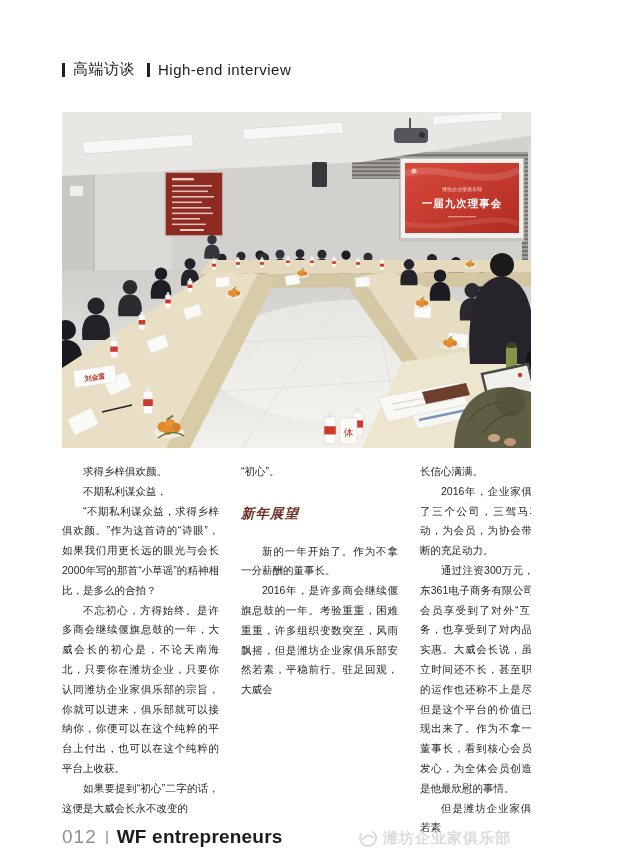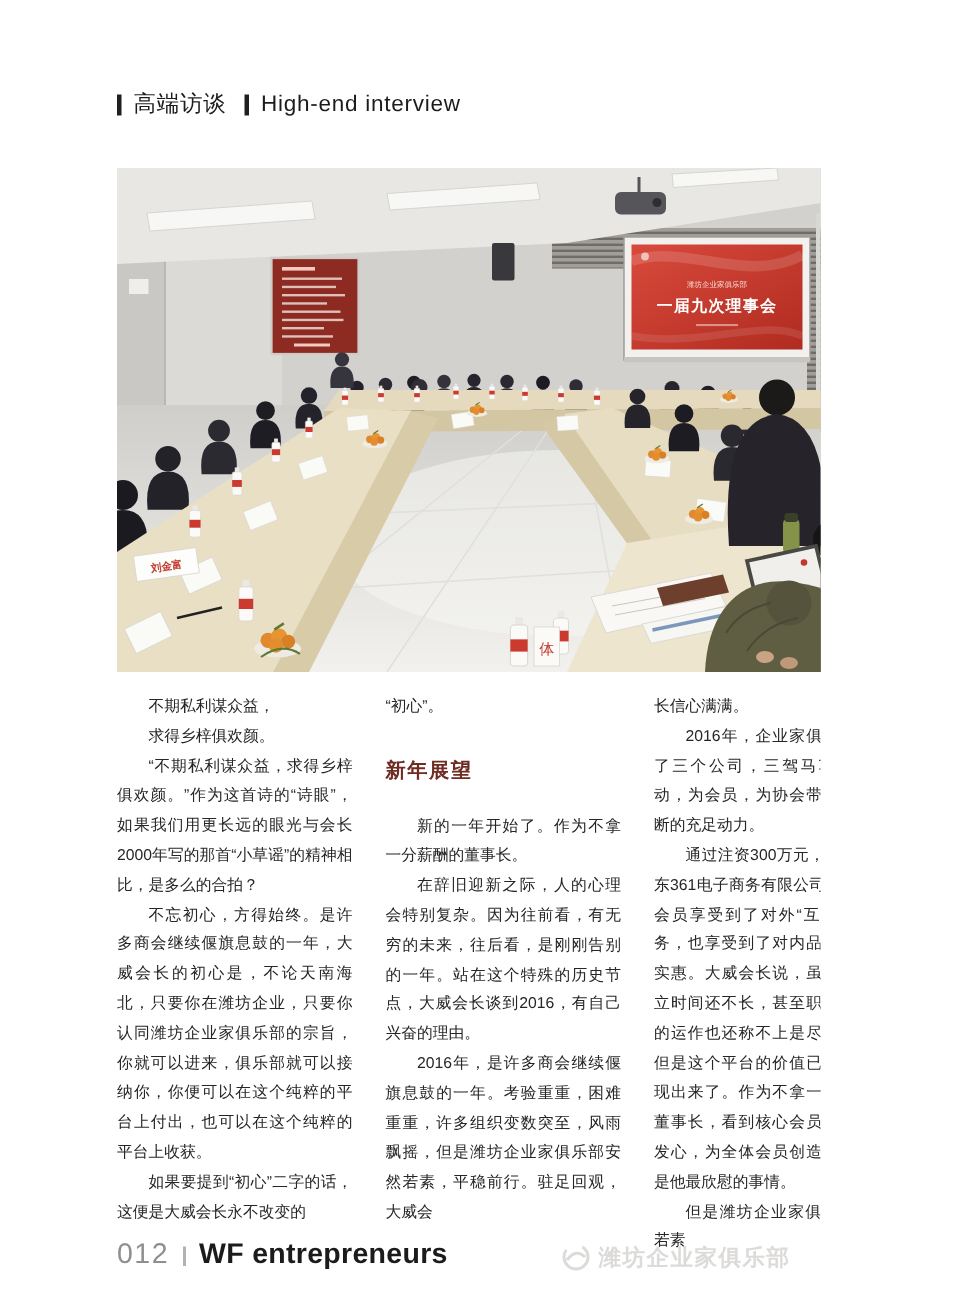--- a/index.html
+++ b/index.html
@@ -1,36 +1,36 @@
 <!DOCTYPE html>
 <html><head>
 <meta charset="utf-8">
 <style>
   html,body{margin:0;padding:0;background:#ffffff;}
   .page{
     position:relative;width:531px;height:862px;background:#ffffff;overflow:hidden;
-    font-family:"Liberation Sans","DejaVu Sans",sans-serif;color:#222;margin-left:16px;
+    font-family:"Liberation Sans","DejaVu Sans",sans-serif;color:#222;
   }
   
   .header{position:absolute;left:62px;top:60px;font-size:15px;color:#1c1c1c;
     display:flex;align-items:center;letter-spacing:0.5px;}
   .vbar{display:inline-block;width:3px;height:14px;background:#1f1f1f;margin-right:8px;}
   .vbar.second{margin-left:12px;}
   .header .zh{font-weight:500;}
   
   .photo{position:absolute;left:62px;top:112px;width:516px;height:336px;overflow:hidden;background:#d8d7d4;}
   .photo svg{display:block;}
   svg text{font-family:"Liberation Sans","DejaVu Sans",sans-serif;}
   
   .article{position:absolute;left:62px;top:462px;width:516px;display:flex;gap:22px;}
   .col{width:157px;font-size:10.5px;line-height:19.8px;text-align:justify;color:#262626;}
   .col p{margin:0;text-indent:2em;}
   .col p.lead{text-indent:0;}
   .col h3{margin:22px 0 18px 0;font-size:13.5px;font-weight:bold;color:#6e2c22;
-    letter-spacing:1px;text-indent:0;}
+    letter-spacing:1px;text-indent:0;font-style:italic;}
   
   .footer{position:absolute;left:62px;top:826px;display:flex;align-items:center;font-size:19px;}
   .footer .pageno{color:#8f8f8f;letter-spacing:1px;}
   .footer .sep{display:inline-block;width:2px;height:13px;background:#b3b3b3;margin:0 9px;}
   .footer .mag{font-weight:bold;color:#1b1b1b;letter-spacing:0.2px;}
   
   .watermark{position:absolute;right:20px;top:827px;display:flex;align-items:center;
     color:#dcdbd9;font-size:15px;letter-spacing:1px;font-weight:bold;}
   .watermark svg{margin-right:4px;}
 </style>
@@ -266,31 +266,30 @@
         <circle cx="448" cy="290" r="15" fill="#55533c"></circle>
         <path d="M406,310 q10,-16 30,-20 M420,322 q12,-18 34,-22" stroke="#4a4836" stroke-width="1.2" fill="none"></path>
         <ellipse cx="432" cy="326" rx="6" ry="4" fill="#c9a384"></ellipse>
         <ellipse cx="448" cy="330" rx="6" ry="4" fill="#bf997a"></ellipse>
       </g>
     </svg>
   </div>
 
   <main class="article">
     <div class="col">
+      <p>求得乡梓俱欢颜。</p>
       <p>不期私利谋众益，</p>
-      <p>求得乡梓俱欢颜。</p>
       <p>“不期私利谋众益，求得乡梓俱欢颜。”作为这首诗的“诗眼”，如果我们用更长远的眼光与会长2000年写的那首“小草谣”的精神相比，是多么的合拍？</p>
       <p>不忘初心，方得始终。是许多商会继续偃旗息鼓的一年，大威会长的初心是，不论天南海北，只要你在潍坊企业，只要你认同潍坊企业家俱乐部的宗旨，你就可以进来，俱乐部就可以接纳你，你便可以在这个纯粹的平台上付出，也可以在这个纯粹的平台上收获。</p>
       <p>如果要提到“初心”二字的话，这便是大威会长永不改变的</p>
     </div>
     <div class="col">
       <p class="lead">“初心”。</p>
       <h3>新年展望</h3>
       <p>新的一年开始了。作为不拿一分薪酬的董事长。</p>
-      <p>在辞旧迎新之际，人的心理会特别复杂。因为往前看，有无穷的未来，往后看，是刚刚告别的一年。站在这个特殊的历史节点，大威会长谈到2016，有自己兴奋的理由。</p>
       <p>2016年，是许多商会继续偃旗息鼓的一年。考验重重，困难重重，许多组织变数突至，风雨飘摇，但是潍坊企业家俱乐部安然若素，平稳前行。驻足回观，大威会</p>
     </div>
     <div class="col">
       <p class="lead">长信心满满。</p>
       <p>2016年，企业家俱乐部成立了三个公司，三驾马车同时驱动，为会员，为协会带来源源不断的充足动力。</p>
       <p>通过注资300万元，成立了山东361电子商务有限公司，俱乐部会员享受到了对外“互联网+”服务，也享受到了对内品牌塑造的实惠。大威会长说，虽然公司成立时间还不长，甚至职业经理人的运作也还称不上是尽善尽美，但是这个平台的价值已经初步体现出来了。作为不拿一分薪酬的董事长，看到核心会员企业能够发心，为全体会员创造价值，这是他最欣慰的事情。</p>
       <p>但是潍坊企业家俱乐部安然若素</p>
     </div>
   </main>
 

